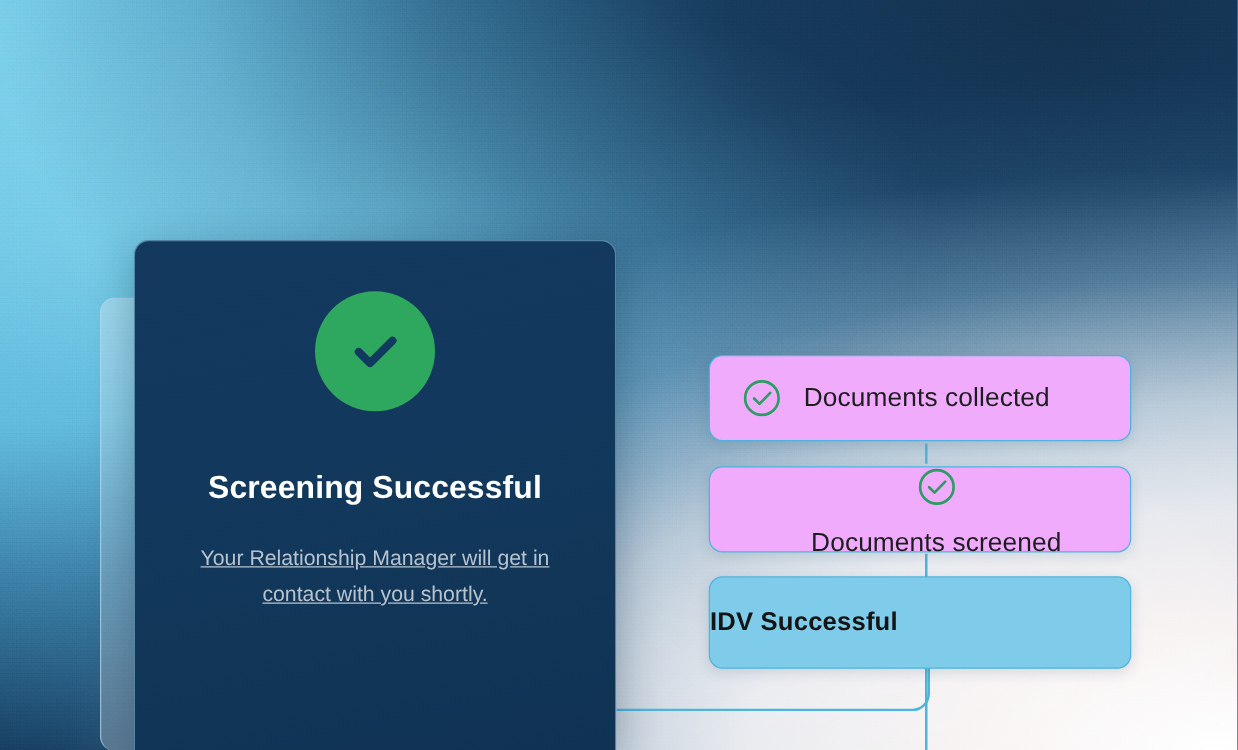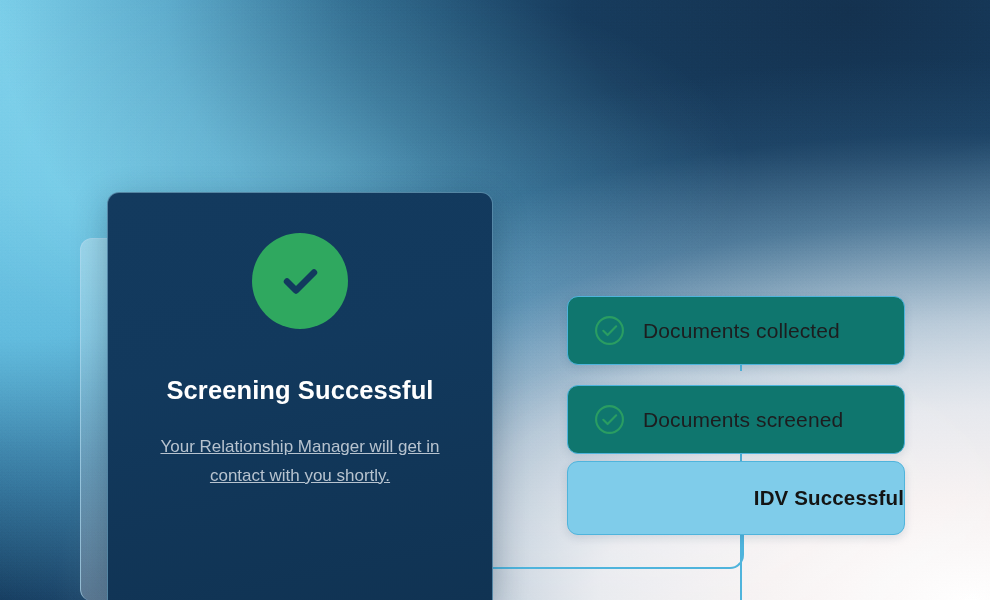--- a/index.html
+++ b/index.html
@@ -144,39 +144,38 @@
     position: absolute;
     left: 567px;
     width: 338px;
     box-sizing: border-box;
     border-radius: 11px;
     display: flex;
     align-items: center;
   }
 
   .status-card.light {
-    background: #0f766e;
+    background: #f0abfc;
     border: 1.6px solid #4fb4dc;
     height: 69px;
     padding-left: 26px;
     gap: 18px;
     box-shadow: 0 3px 10px rgba(20,60,90,0.12);
-    margin-top: 12px;
   }
 
   .status-card.highlight {
     background: #7fccea;
     border: 1.6px solid #4fb4dc;
     height: 74px;
-    justify-content: flex-end;
+    justify-content: flex-start;
     box-shadow: 0 3px 10px rgba(20,60,90,0.14);
   }
 
   .card-1 { top: 284px; }
-  .card-2 { top: 373px; }
+  .card-2 { top: 373px; flex-direction: column; }
   .card-3 { top: 461px; }
 
   .status-label {
     font-size: 21px;
     font-weight: 400;
     color: #1d1d1f;
     letter-spacing: 0.1px;
     white-space: nowrap;
   }
   .status-label.bold {

